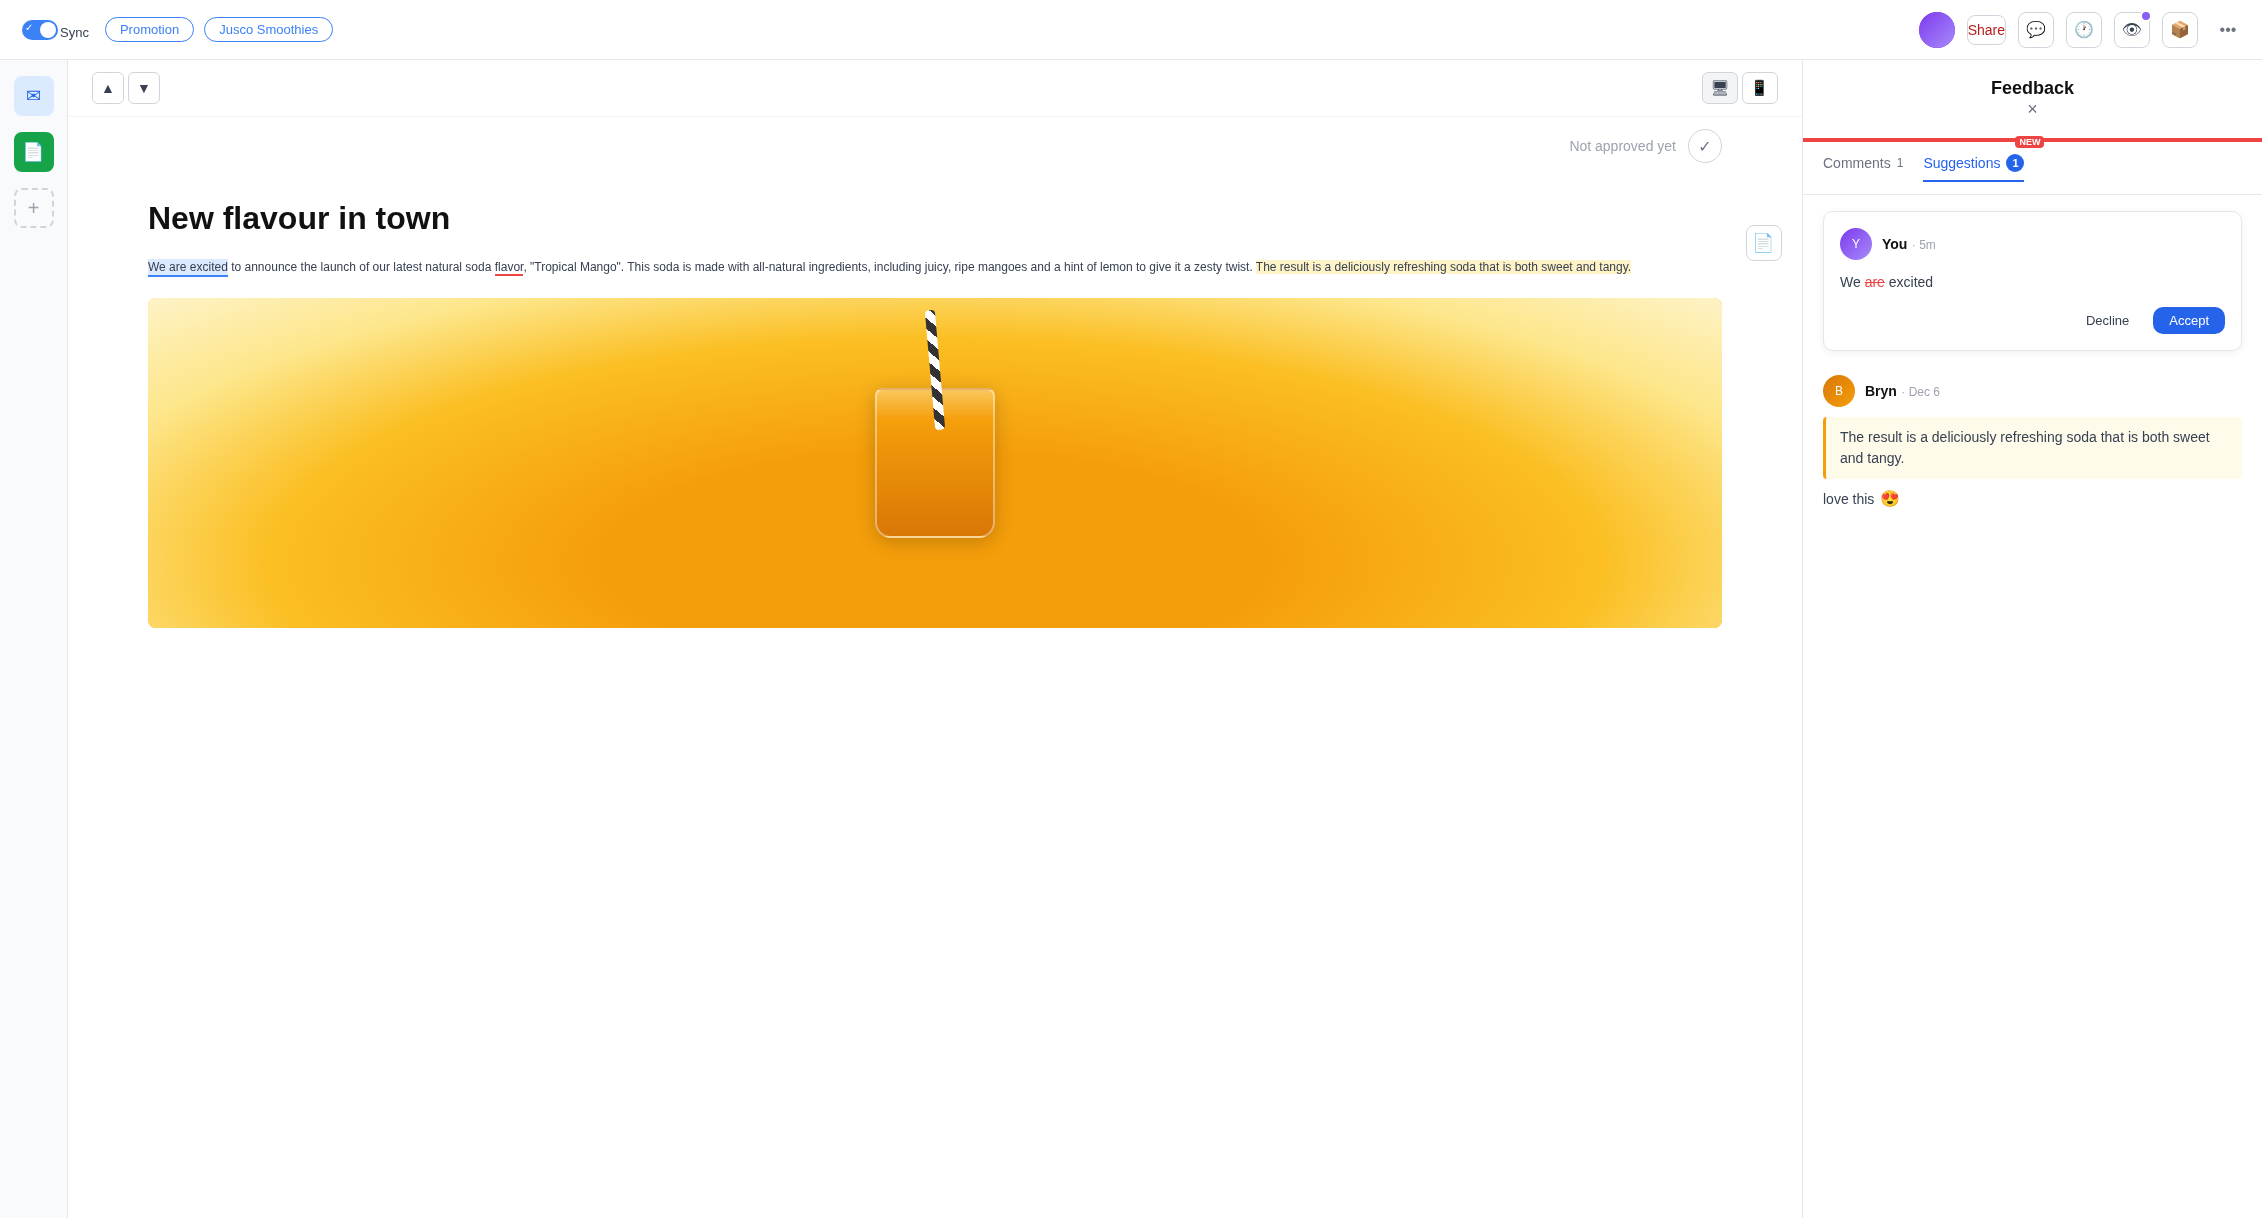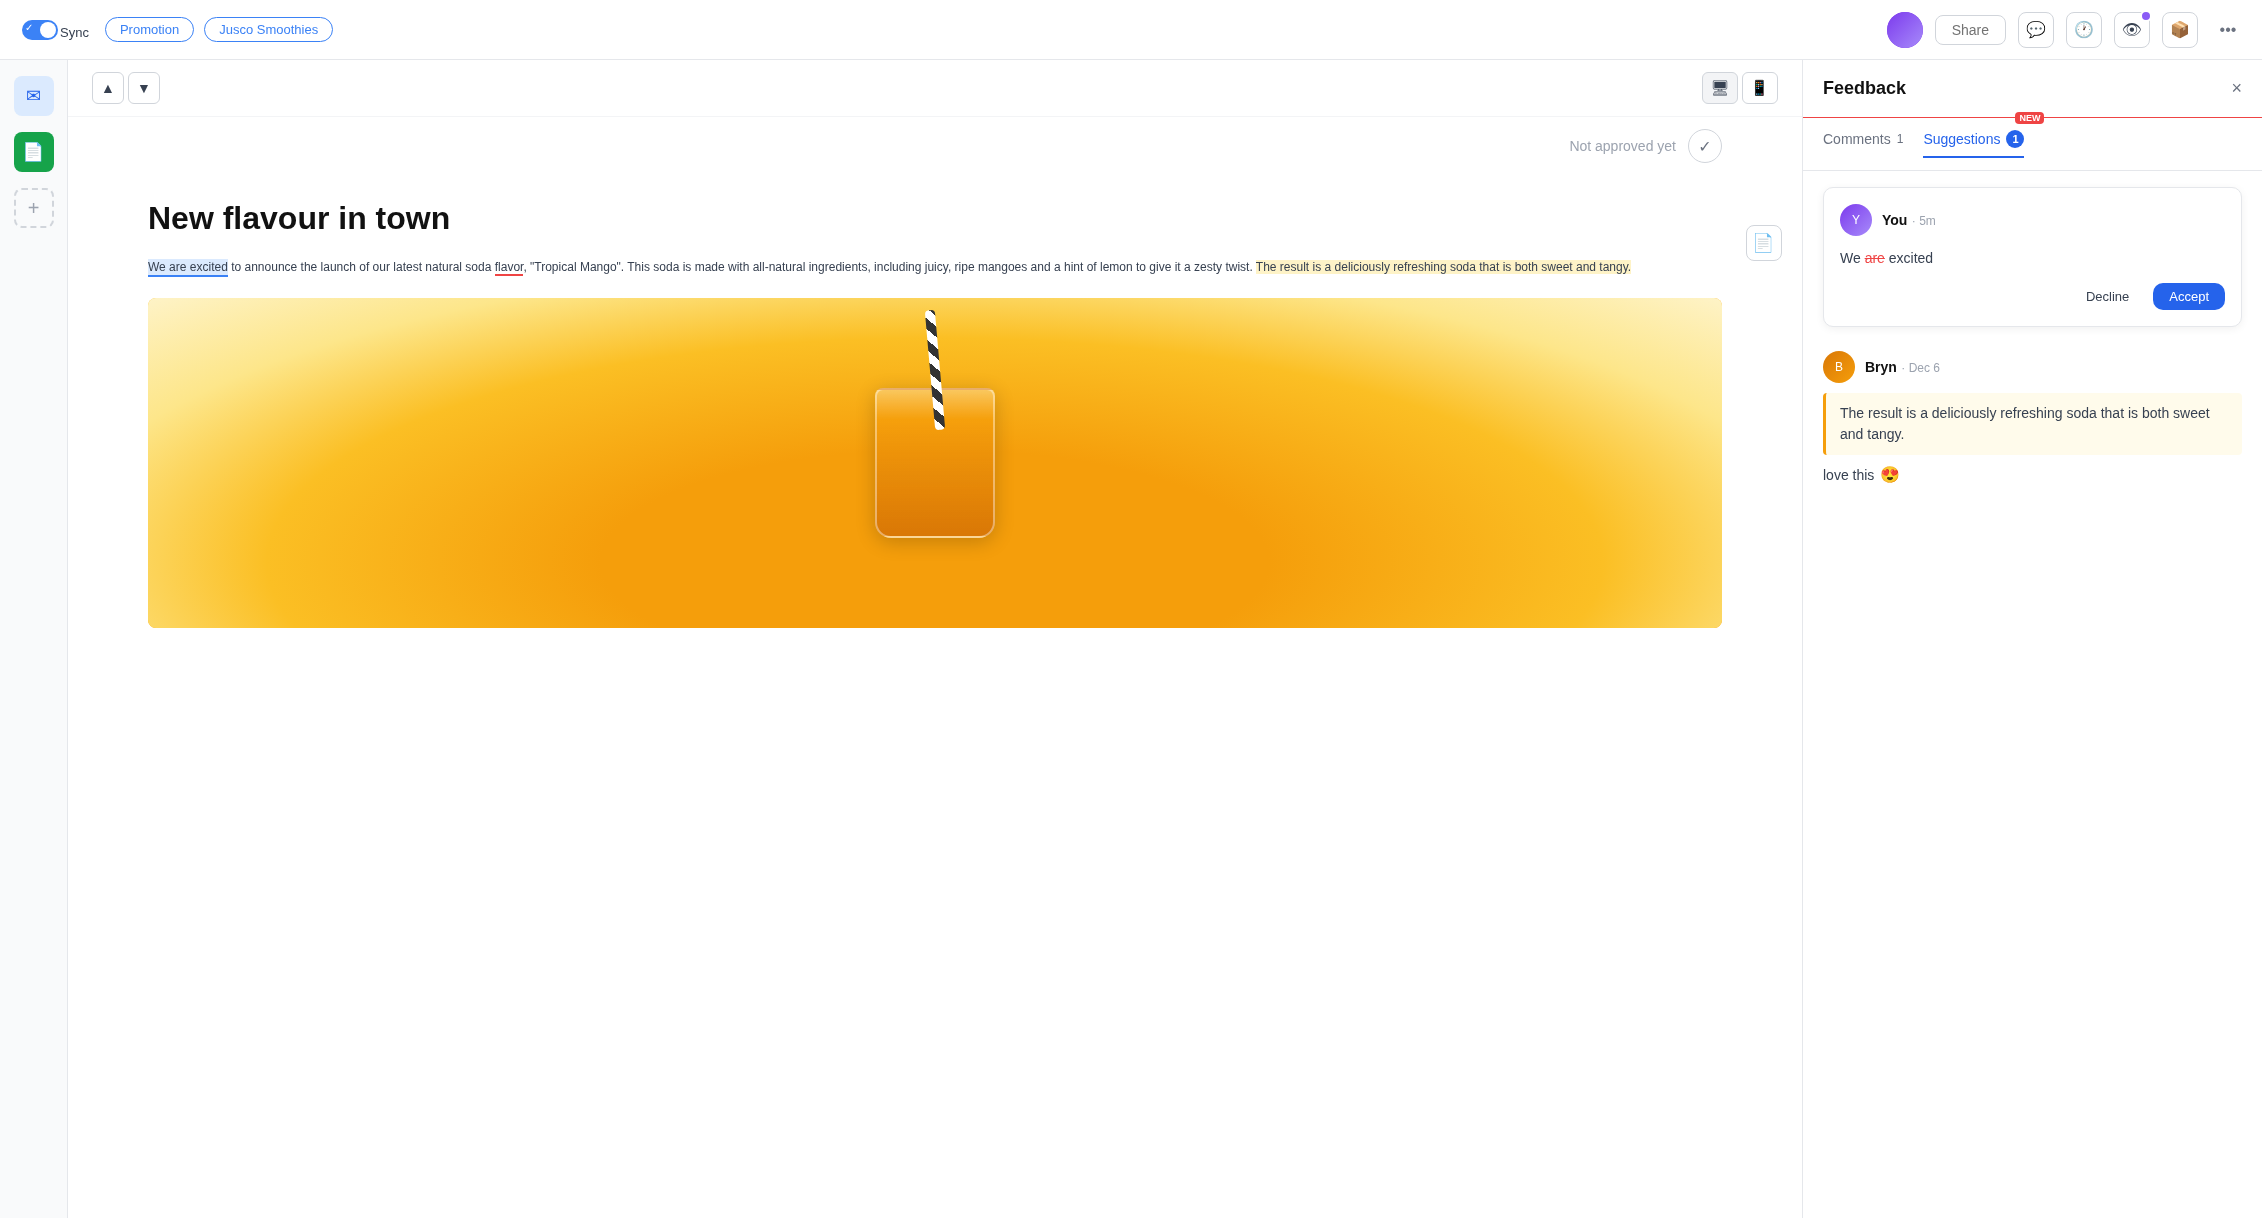--- a/index.html
+++ b/index.html
@@ -31,22 +31,22 @@
       border: 1.5px solid #3b82f6; border-radius: 20px; padding: 4px 14px;
       font-size: 13px; color: #3b82f6; background: white; cursor: pointer;
     }
     .topbar-right { display: flex; align-items: center; gap: 12px; }
     .avatar-img {
       width: 36px; height: 36px; border-radius: 50%; background: #7c3aed;
       display: flex; align-items: center; justify-content: center; color: white; font-size: 14px; overflow: hidden;
     }
     .avatar-inner { width: 36px; height: 36px; border-radius: 50%; background: linear-gradient(135deg, #7c3aed, #a78bfa); }
     .share-btn {
-      border: 1.5px solid #d1d5db; border-radius: 8px; padding: 6px 16px;
-      font-size: 14px; color: #737373; background: white; cursor: pointer; font-weight: 500;
+      border: 1.5px solid #d1d5db; border-radius: 8px; padding: 6px 0;
+      font-size: 14px; color: #b91c1c; background: white; cursor: pointer; font-weight: 500;
     }
     .icon-btn {
       width: 36px; height: 36px; display: flex; align-items: center; justify-content: center;
       border: 1.5px solid #d1d5db; border-radius: 8px; cursor: pointer; color: #374151; font-size: 16px;
       position: relative; background: white;
     }
     .icon-btn.no-border { border: none; color: #6b7280; }
     .badge-dot {
       position: absolute; top: -3px; right: -3px; width: 12px; height: 12px;
       background: #8b5cf6; border-radius: 50%; border: 2px solid white;
@@ -170,21 +170,21 @@
         radial-gradient(ellipse at 70% 80%, rgba(252,211,77,0.5) 0%, transparent 30%);
     }
 
     
     .right-panel {
       width: 460px; border-left: 1px solid #e5e7eb; display: flex; flex-direction: column;
       flex-shrink: 0; background: #fff;
     }
     .panel-header {
       display: flex; align-items: center; justify-content: space-between;
-      padding: 18px 20px; border-bottom: 1px solid #ef4444;
+      padding: 18px 20px; border-bottom: 4px solid #ef4444; flex-direction: column;
     }
     .panel-title { font-size: 18px; font-weight: 600; color: #111; }
     .close-btn { color: #6b7280; font-size: 18px; cursor: pointer; background: none; border: none; }
 
     
     .panel-tabs {
       display: flex; align-items: center; gap: 20px; padding: 12px 20px;
       border-bottom: 1px solid #e5e7eb;
     }
     .tab-item {

